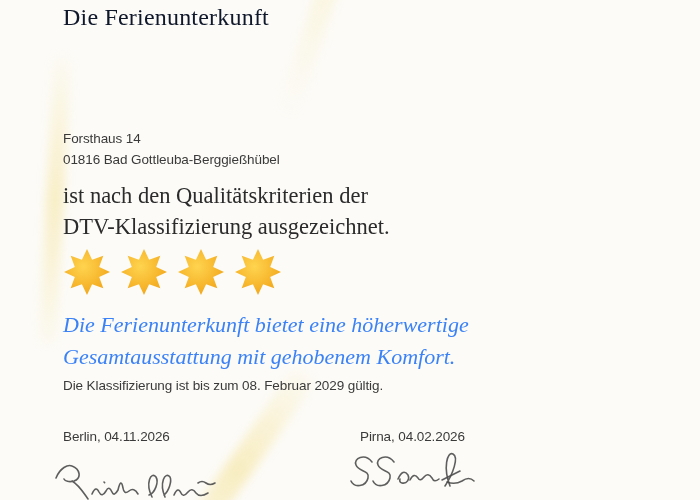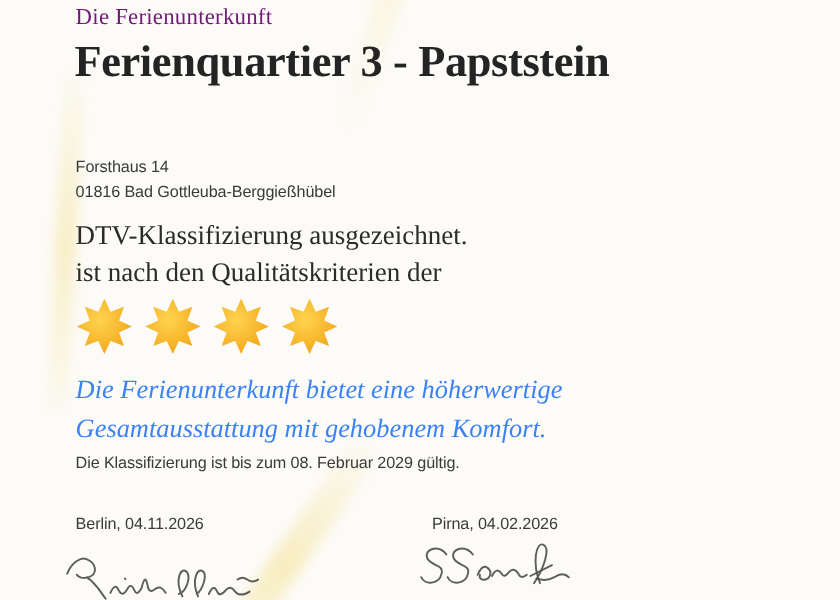--- a/index.html
+++ b/index.html
@@ -45,22 +45,22 @@
     background: linear-gradient(to bottom, rgba(246,229,160,0.3), rgba(246,229,160,0.0));
     transform: rotate(18deg);
   }
 
   .abs { position: absolute; }
 
   .intro {
     left: 63px;
     top: 4px;
     font-family: "Liberation Serif", serif;
-    font-size: 19px;
-    color: #701a75;
+    font-size: 24px;
+    color: #0f172a;
     letter-spacing: 0.2px;
   }
   .title {
     left: 62px;
     top: 30px;
     font-family: "Liberation Serif", serif;
     font-size: 37px;
     font-weight: 700;
     color: #242424;
     letter-spacing: -0.3px;
@@ -132,30 +132,29 @@
 <body>
 
 <div class="page" style="background: rgb(252, 251, 247);">
 
   <div class="streak streak-left"></div>
   <div class="streak streak-diagonal"></div>
   <div class="streak streak-soft"></div>
 
   <div class="abs intro">Die Ferienunterkunft</div>
 
-  <div class="abs title">Ferienquartier 3 - Papststein</div>
 
   <div class="abs address">
     <div>Forsthaus 14</div>
     <div>01816 Bad Gottleuba-Berggießhübel</div>
   </div>
 
   <div class="abs statement">
+    <div>ist nach den Qualitätskriterien der</div>
     <div>DTV-Klassifizierung ausgezeichnet.</div>
-    <div>ist nach den Qualitätskriterien der</div>
   </div>
 
   <div class="abs stars-row">
       <svg class="star" viewBox="0 0 48 48">
         <polygon points="24,1 29.1,11.8 40.3,7.7 36.2,19 47,24 36.2,29.1 40.3,40.3 29.1,36.2 24,47 18.9,36.2 7.7,40.3 11.8,29.1 1,24 11.8,19 7.7,7.7 18.9,11.8" fill="url(#starGrad)"></polygon>
       </svg>
       <svg class="star" viewBox="0 0 48 48">
         <polygon points="24,1 29.1,11.8 40.3,7.7 36.2,19 47,24 36.2,29.1 40.3,40.3 29.1,36.2 24,47 18.9,36.2 7.7,40.3 11.8,29.1 1,24 11.8,19 7.7,7.7 18.9,11.8" fill="url(#starGrad)"></polygon>
       </svg>
       <svg class="star" viewBox="0 0 48 48">

